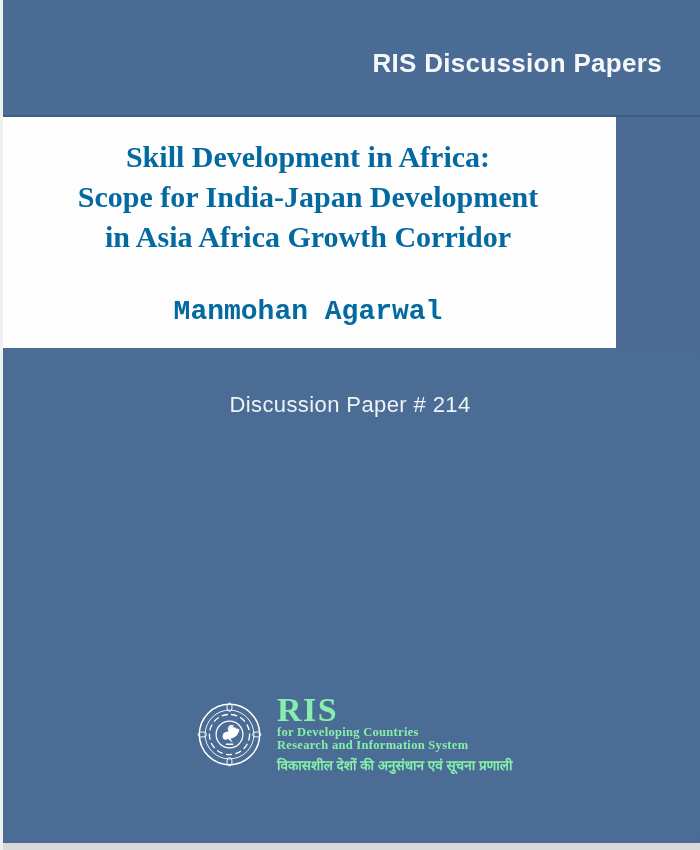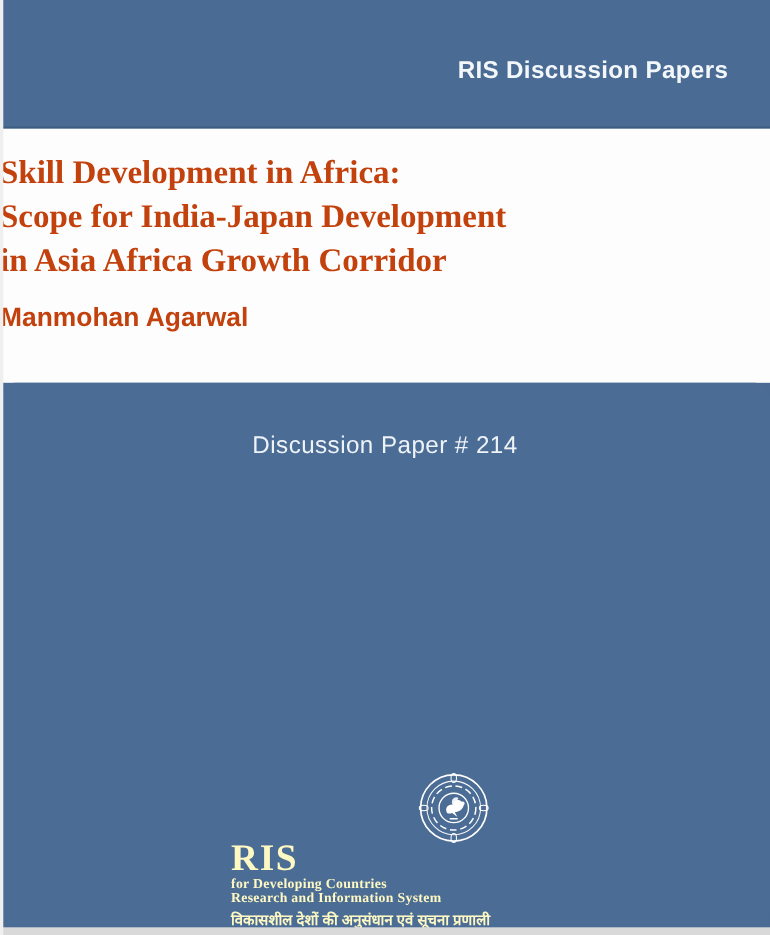--- a/index.html
+++ b/index.html
@@ -22,64 +22,64 @@
     width: 700px; height: 117px;
     background: #4a6b94;
     border-bottom: 2px solid #3e5d82;
     box-sizing: border-box;
     display: flex; align-items: center; justify-content: flex-end;
     padding-right: 38px; padding-top: 12px;
   }
   .header-label {
     color: #f4f7fa;
     font-weight: bold;
-    font-size: 22px;
+    font-size: 26px;
     letter-spacing: 0.3px;
   }
   
   .band-white {
     position: absolute; left: 0; top: 117px;
-    width: 700px; height: 231px;
+    width: 616px; height: 231px;
     background: #fdfdfd;
-    color: #c2410c;
+    text-align: center;
+    color: #0369a1;
   }
   .title-block {
     margin-top: 20px;
     font-family: "Liberation Serif", serif;
     font-weight: bold;
     font-size: 30px;
     line-height: 40px;
   }
   .author {
-    margin-top: 18px;
-    font-family: Liberation Sans, sans-serif;
+    margin-top: 39px;
+    font-family: Liberation Mono, monospace;
     font-weight: bold;
-    font-size: 24px;
+    font-size: 28px;
   }
   
   .band-main {
     position: absolute; left: 0; top: 348px;
     width: 700px; height: 495px;
     background: #4b6c95;
     box-sizing: border-box;
     padding-top: 44px;
     border-radius: 14px;
   }
   .paper-number {
     text-align: center;
     color: #eef3f8;
     font-size: 22px;
     letter-spacing: 0.4px;
   }
   
   .logo-block {
     position: absolute; left: 196px; top: 349px;
-    display: flex; align-items: flex-end;
-    color: #fef9c3;
-    flex-direction: column;
+    display: flex; align-items: flex-start;
+    color: #86efac;
   }
   .emblem { width: 67px; height: 67px; margin-top: 4px; display: block; }
   .logo-text { margin-left: 14px; }
   .logo-acronym {
     font-family: "Liberation Serif", serif;
     font-weight: bold;
     font-size: 34px;
     line-height: 26px;
     letter-spacing: 1.5px;
   }

